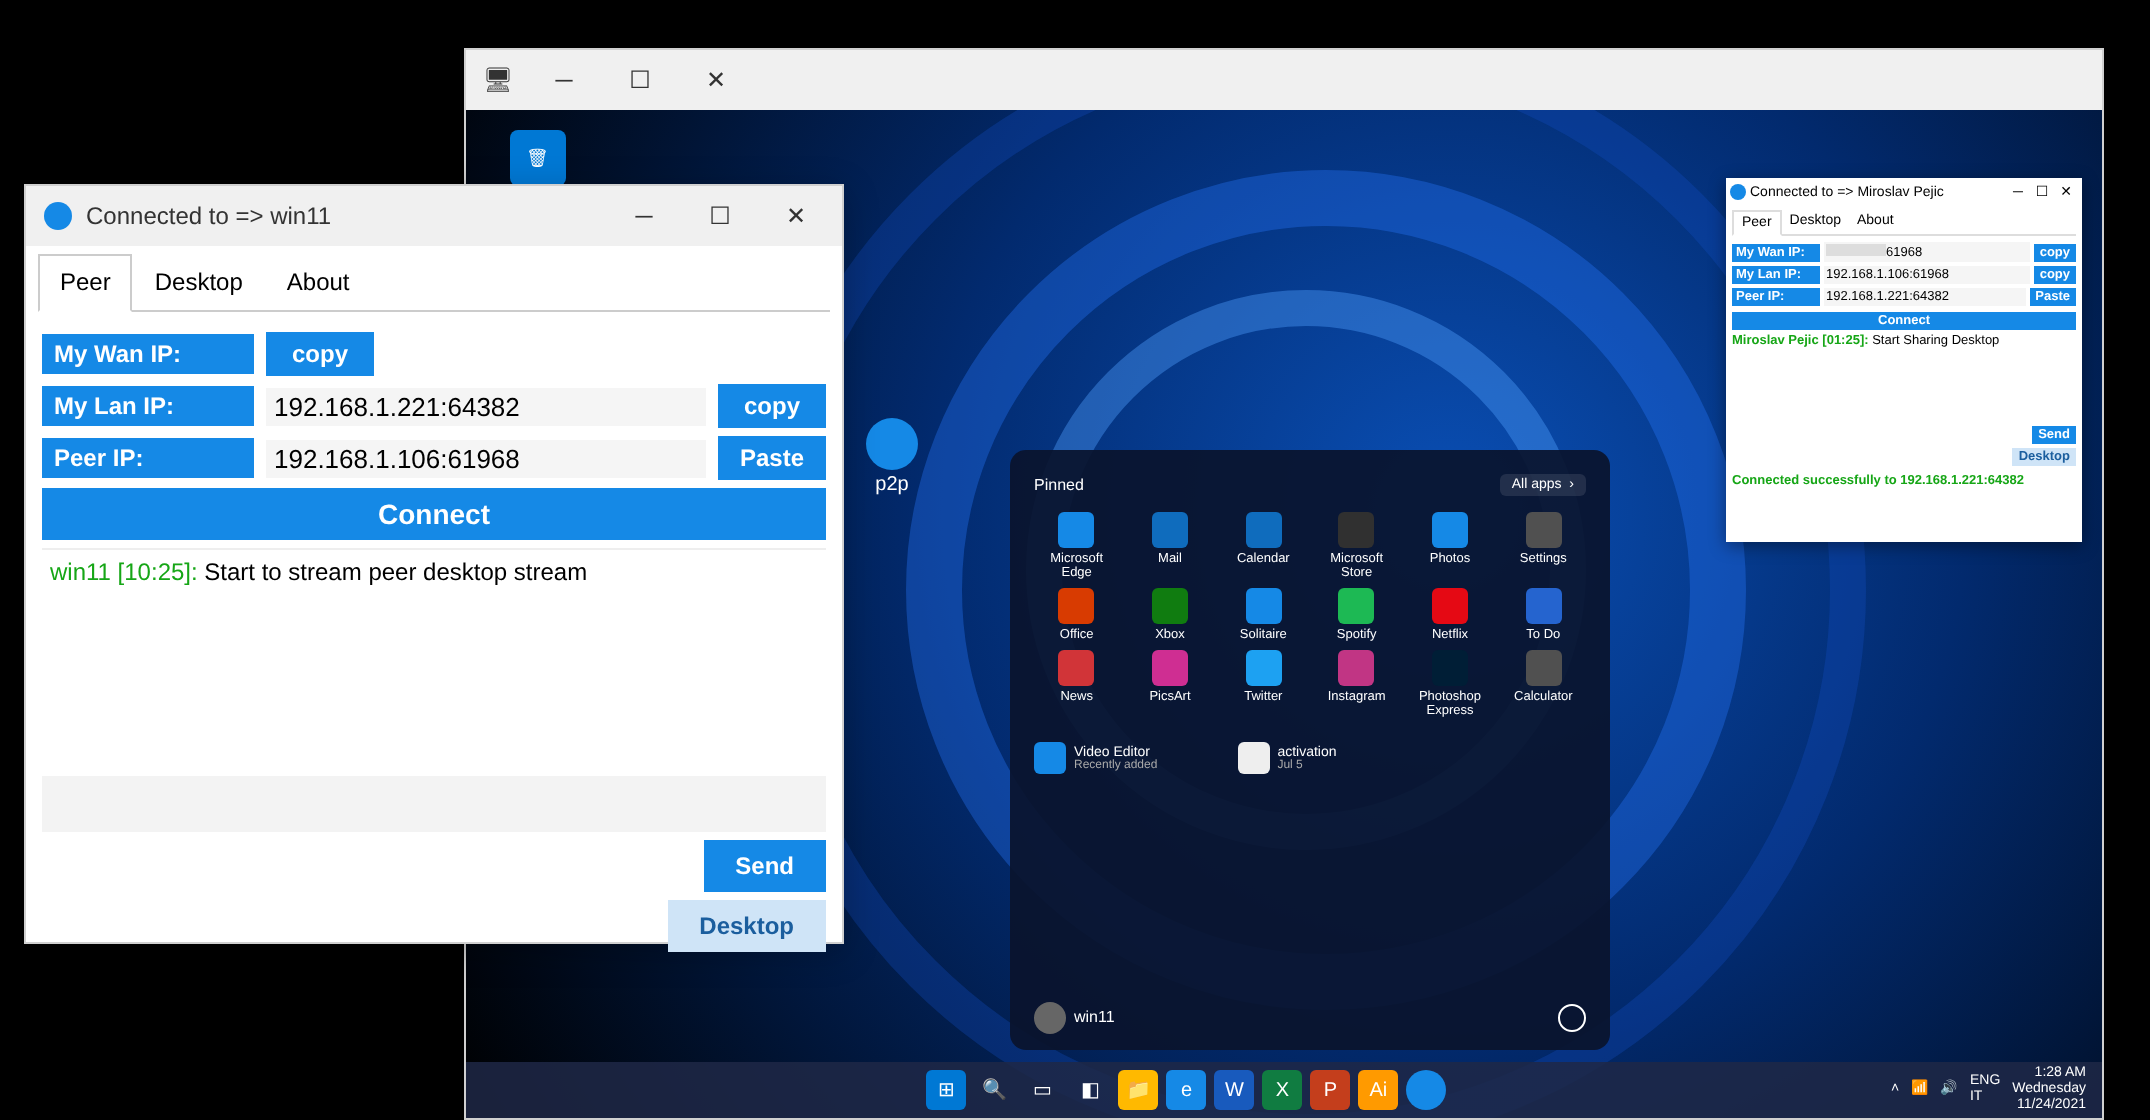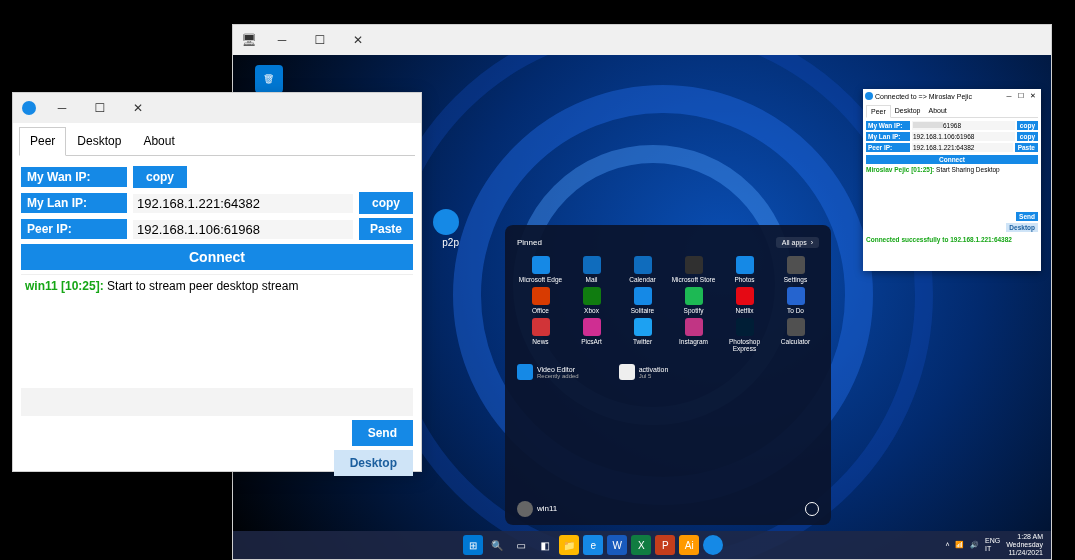--- a/index.html
+++ b/index.html
@@ -15,25 +15,25 @@
 #remote{left:232px;top:24px;width:820px;height:536px}
 #remote .desk{height:calc(100% - 30px);position:relative;background:radial-gradient(circle at 60% 40%,#0a4fb5 0%,#022a6e 45%,#000 100%);overflow:hidden}
 .swirl{position:absolute;border-radius:50%;border:18px solid rgba(40,120,255,.35);}
 .s1{width:420px;height:420px;left:220px;top:30px;border-width:28px}
 .s2{width:280px;height:280px;left:280px;top:90px;border-color:rgba(80,160,255,.4)}
 .s3{width:560px;height:560px;left:140px;top:-40px;border-color:rgba(20,80,200,.3)}
 
 .recycle{position:absolute;left:12px;top:10px;text-align:center;color:#fff;font-size:9px}
 .recycle .bin{width:28px;height:28px;background:#0078d4;border-radius:4px;margin:0 auto 2px;display:flex;align-items:center;justify-content:center;color:#fff}
 
-.p2p-icon{position:absolute;left:200px;top:154px;text-align:right;color:#fff;font-size:10px}
+.p2p-icon{position:absolute;left:200px;top:154px;text-align:center;color:#fff;font-size:10px}
 .p2p-icon .c{width:26px;height:26px;border-radius:50%;background:#1589e6;margin:0 auto 2px}
 
 
-.start{position:absolute;left:272px;top:170px;width:326px;height:300px;background:rgba(10,20,45,.92);border-radius:8px;color:#fff;font-size:8px;padding:12px 12px 8px}
+.start{position:absolute;left:272px;top:170px;width:300px;height:300px;background:rgba(10,20,45,.92);border-radius:8px;color:#fff;font-size:8px;padding:12px 12px 8px}
 .start .row-h{display:flex;justify-content:space-between;align-items:center;margin-bottom:8px}
 .start .allapps{background:rgba(255,255,255,.1);padding:2px 6px;border-radius:3px;font-size:7px}
 .pinned-grid{display:grid;grid-template-columns:repeat(6,1fr);gap:4px;margin-bottom:12px}
 .pin{text-align:center;font-size:6.5px}
 .pin .ic{width:18px;height:18px;margin:0 auto 2px;border-radius:3px}
 .rec-items{display:flex;gap:40px;margin-top:6px}
 .rec-item{display:flex;align-items:center;gap:4px;font-size:7px}
 .rec-item .ric{width:16px;height:16px;background:#1589e6;border-radius:3px}
 .rec-item .sub{font-size:6px;color:#aaa}
 .start-foot{position:absolute;bottom:8px;left:12px;right:12px;display:flex;justify-content:space-between;align-items:center;font-size:8px}
@@ -52,21 +52,21 @@
 .tab{padding:6px 10px;font-size:12px;border:1px solid transparent;cursor:default}
 .tab.active{border:1px solid #ccc;border-bottom:1px solid #fff;background:#fff;margin-bottom:-1px}
 .panel{padding:4px 8px}
 .iprow{display:flex;align-items:center;gap:6px;margin-bottom:4px}
 .iplabel{width:106px;background:#1589e6;color:#fff;font-weight:bold;font-size:12px;padding:3px 6px}
 .ipval{flex:1;font-size:13px;padding:2px 4px;background:#f5f5f5}
 .ipval .mask{display:inline-block;width:70px;height:13px;background:#ddd;vertical-align:middle}
 .actbtn{width:54px;background:#1589e6;color:#fff;font-weight:bold;font-size:12px;padding:4px 0;text-align:center;border:none}
 .connect{background:#1589e6;color:#fff;text-align:center;font-weight:bold;font-size:14px;padding:5px;margin-top:4px}
 .log{border-top:1px solid #eee;margin-top:4px;height:110px;padding:4px;font-size:12px}
-.log .hl{color:#16a616;font-weight:bold}
+.log .hl{color:#16a616;font-weight:normal}
 .msgarea{background:#f3f3f3;height:28px;margin:4px 0}
 .btnrow{display:flex;justify-content:flex-end;gap:6px;margin-bottom:4px}
 .bbtn{background:#1589e6;color:#fff;font-weight:bold;font-size:12px;padding:6px 16px;border:none}
 .bbtn.secondary{background:#cfe4f7;color:#1b5e9e}
 .status-foot{color:#16a616;font-weight:bold;font-size:12px;padding:4px 8px;border-top:1px solid #eee}
 
 
 #p2p2{position:absolute;right:10px;top:34px;width:178px;height:182px;background:#fff;font-size:7px;box-shadow:0 2px 8px rgba(0,0,0,.4)}
 #p2p2 .stb{height:14px;display:flex;align-items:center;padding:0 2px;font-size:7px}
 #p2p2 .stb .ci{width:8px;height:8px;border-radius:50%;background:#1589e6;margin-right:2px}
@@ -276,20 +276,21 @@
       </div>
     </div>
   </div>
 </div>
 
 <div id="p2p1" class="container-win">
   <div class="titlebar">
     <span class="icon">
         <span style="width:14px;height:14px;border-radius:50%;background:#1589e6;display:block"></span>
       </span>
+    <span class="ttl">Connected to =&gt; win11</span>
     <div class="win-btns">
       <div class="win-btn">─</div>
       <div class="win-btn">☐</div>
       <div class="win-btn">✕</div>
     </div>
   </div>
   <div class="tabs">
     <div class="tab active">Peer</div>
     <div class="tab">Desktop</div>
     <div class="tab">About</div>

